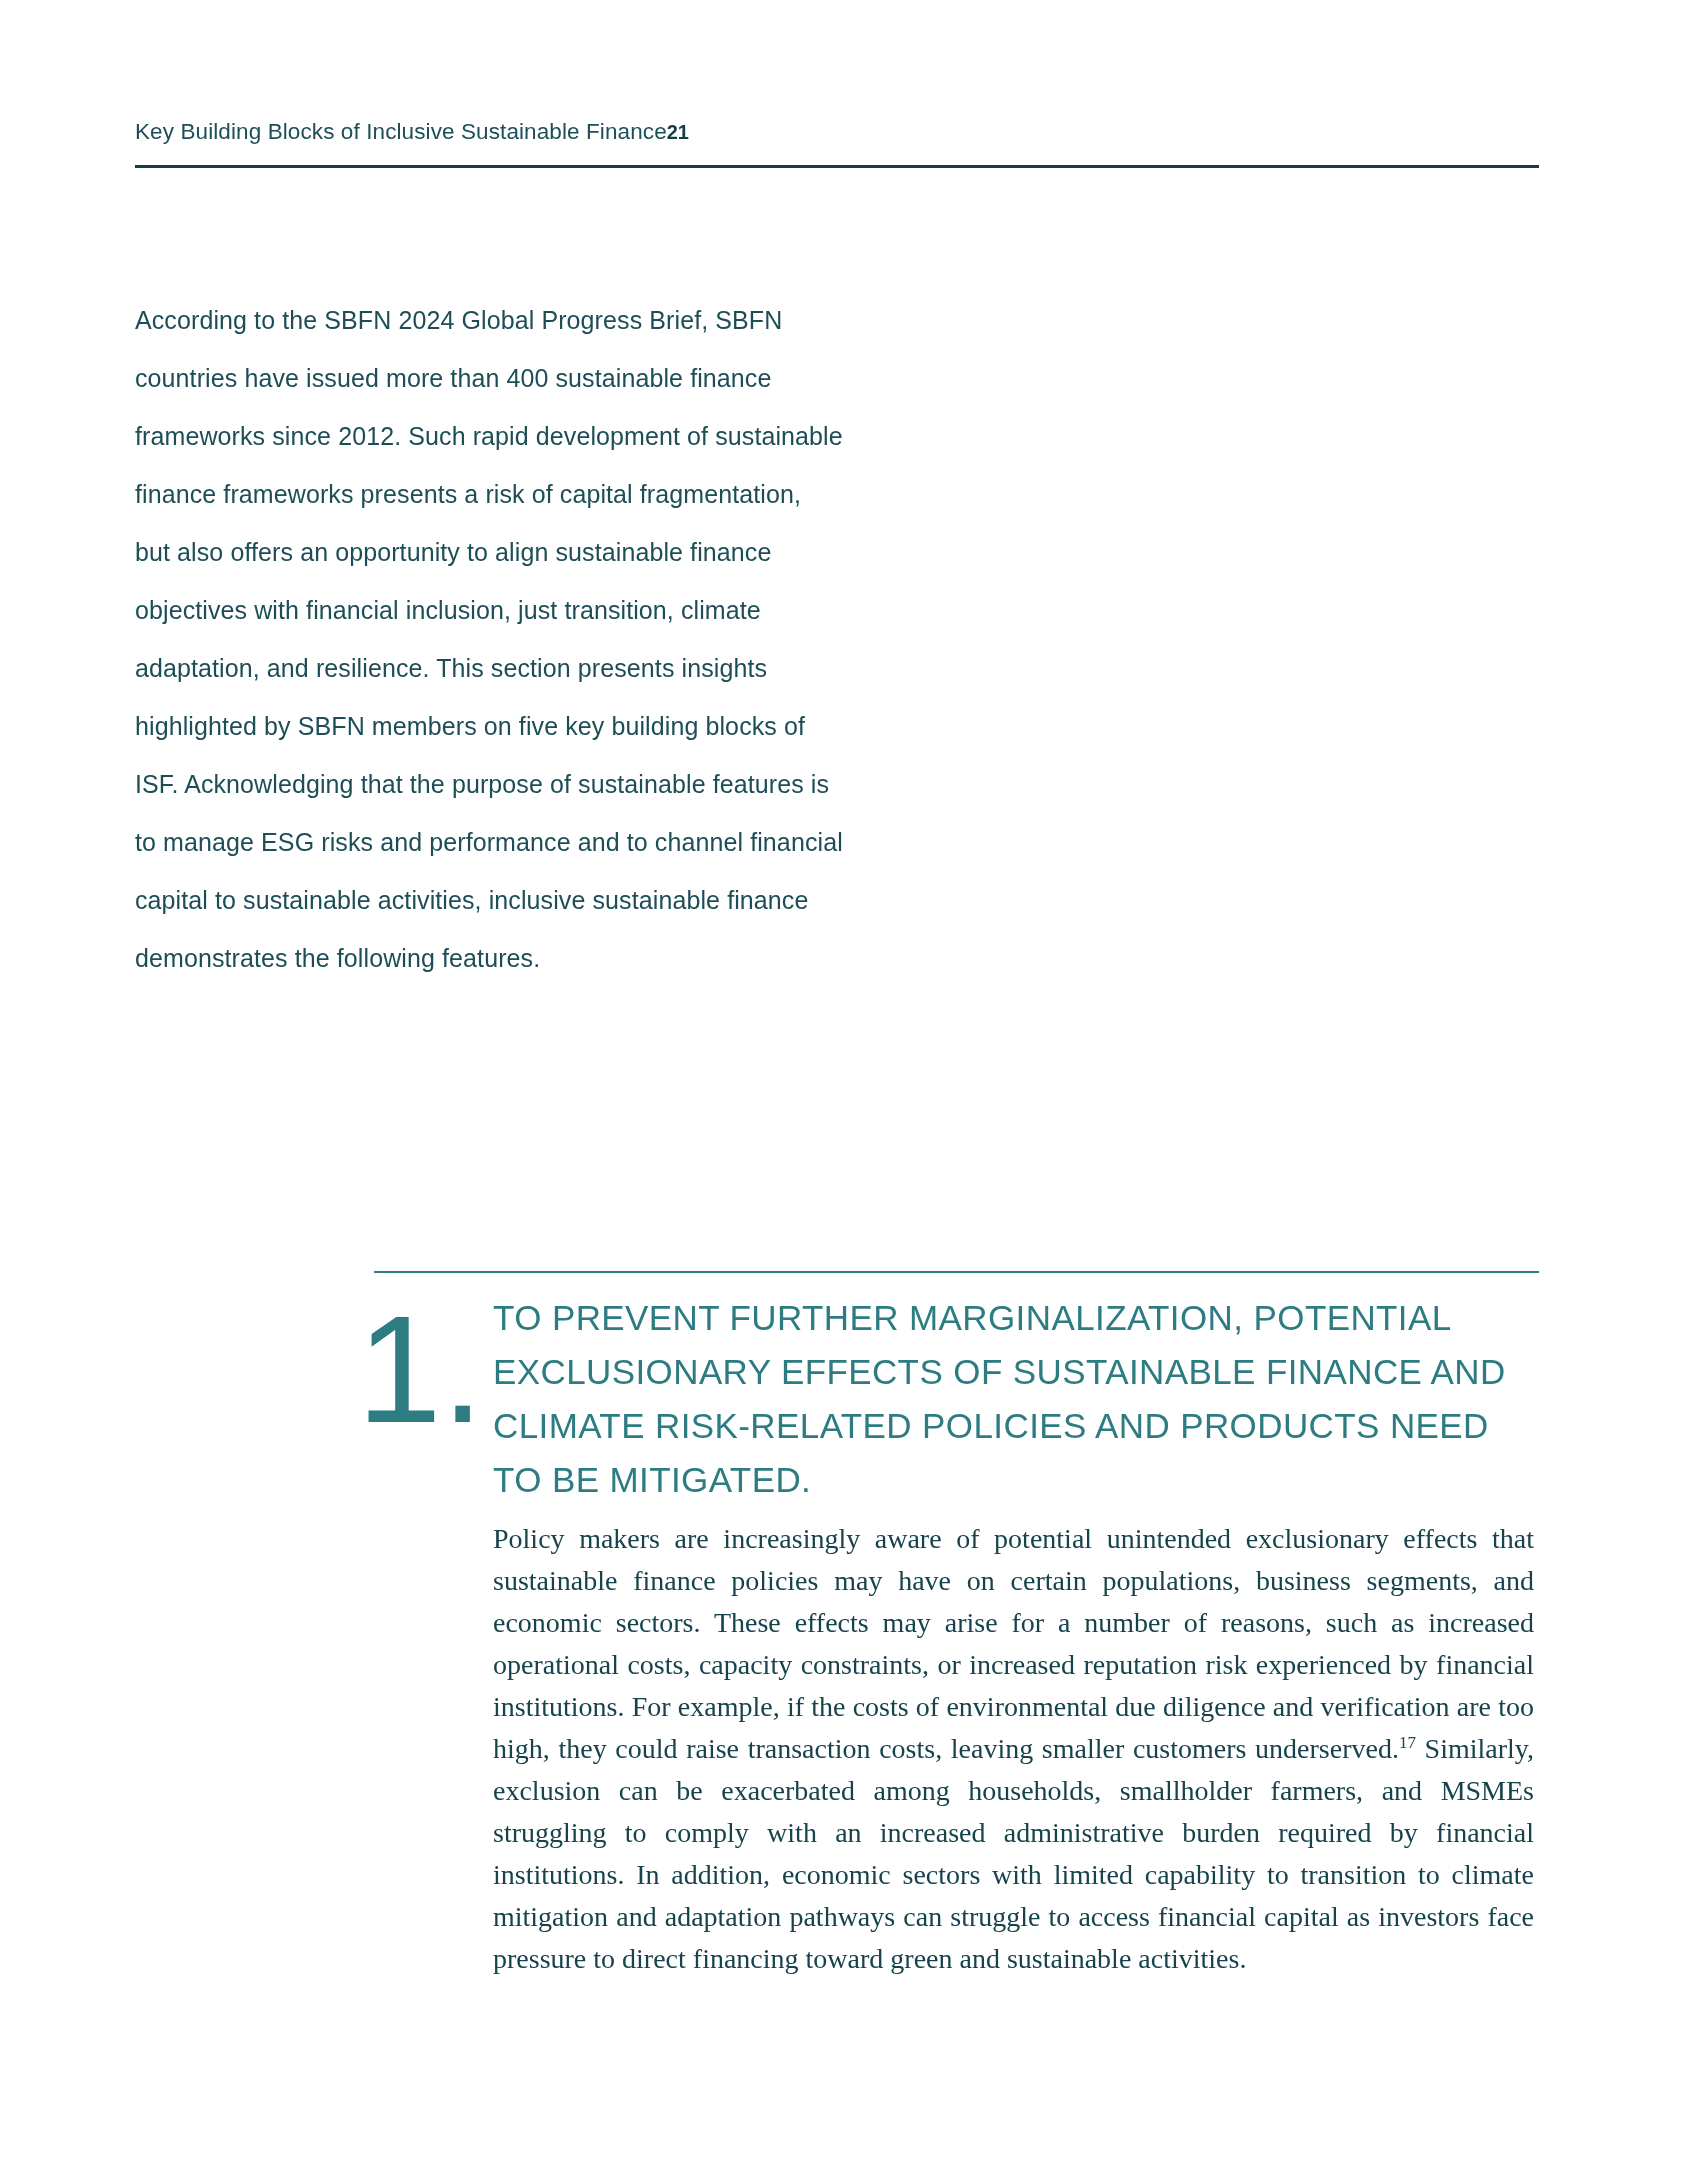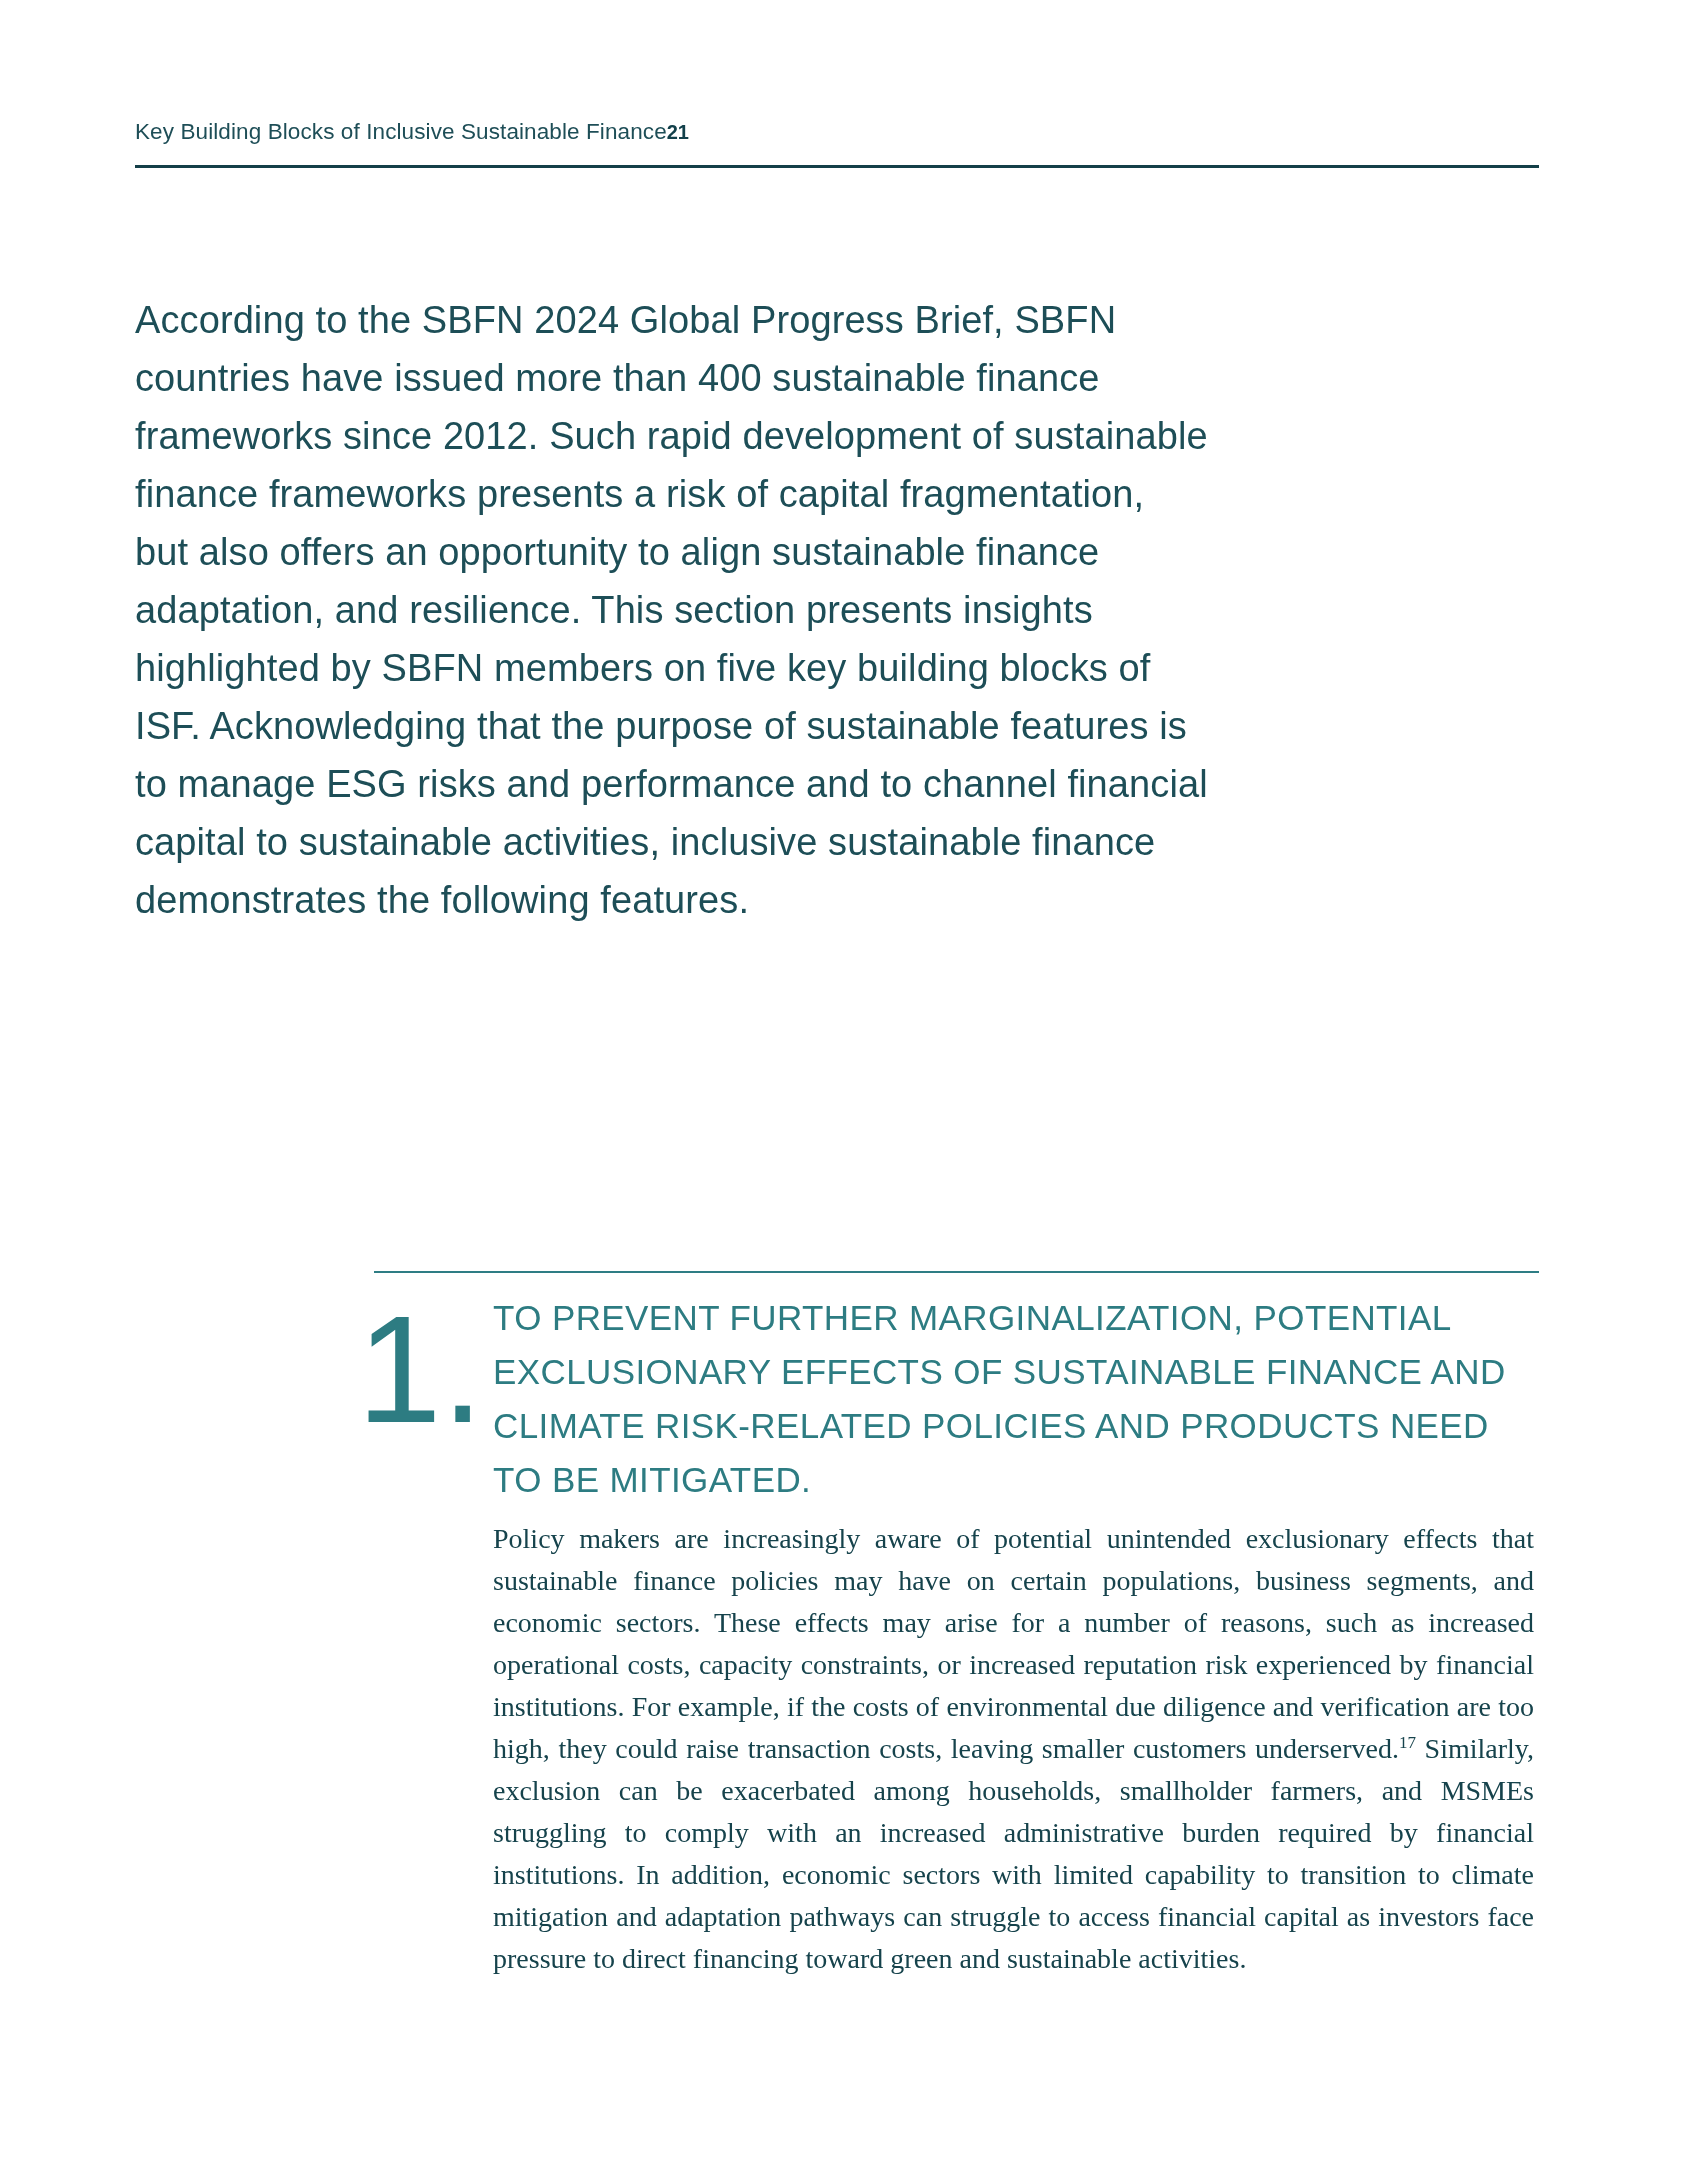--- a/index.html
+++ b/index.html
@@ -48,21 +48,21 @@
   }
   
   .intro {
     position: absolute;
     left: 135px;
     top: 291px;
     color: #1d4e57;
   }
   .intro-line {
     font-family: "Liberation Sans", sans-serif;
-    font-size: 38px;
+    font-size: 25px;
     font-weight: 300;
     line-height: 58px;
     white-space: nowrap;
     letter-spacing: 0.1px;
   }
   
   .section-divider {
     position: absolute;
     left: 374px;
     right: 148px;
@@ -121,20 +121,21 @@
     <span class="header-pagenum">21</span>
   </div>
   <div class="header-rule"></div>
 
   <div class="intro">
     <div class="intro-line">According to the SBFN 2024 Global Progress Brief, SBFN</div>
     <div class="intro-line">countries have issued more than 400 sustainable finance</div>
     <div class="intro-line">frameworks since 2012. Such rapid development of sustainable</div>
     <div class="intro-line">finance frameworks presents a risk of capital fragmentation,</div>
     <div class="intro-line">but also offers an opportunity to align sustainable finance</div>
+    <div class="intro-line">objectives with financial inclusion, just transition, climate</div>
     <div class="intro-line">adaptation, and resilience. This section presents insights</div>
     <div class="intro-line">highlighted by SBFN members on five key building blocks of</div>
     <div class="intro-line">ISF. Acknowledging that the purpose of sustainable features is</div>
     <div class="intro-line">to manage ESG risks and performance and to channel financial</div>
     <div class="intro-line">capital to sustainable activities, inclusive sustainable finance</div>
     <div class="intro-line">demonstrates the following features.</div>
   </div>
 
   <div class="section-divider"></div>
 

